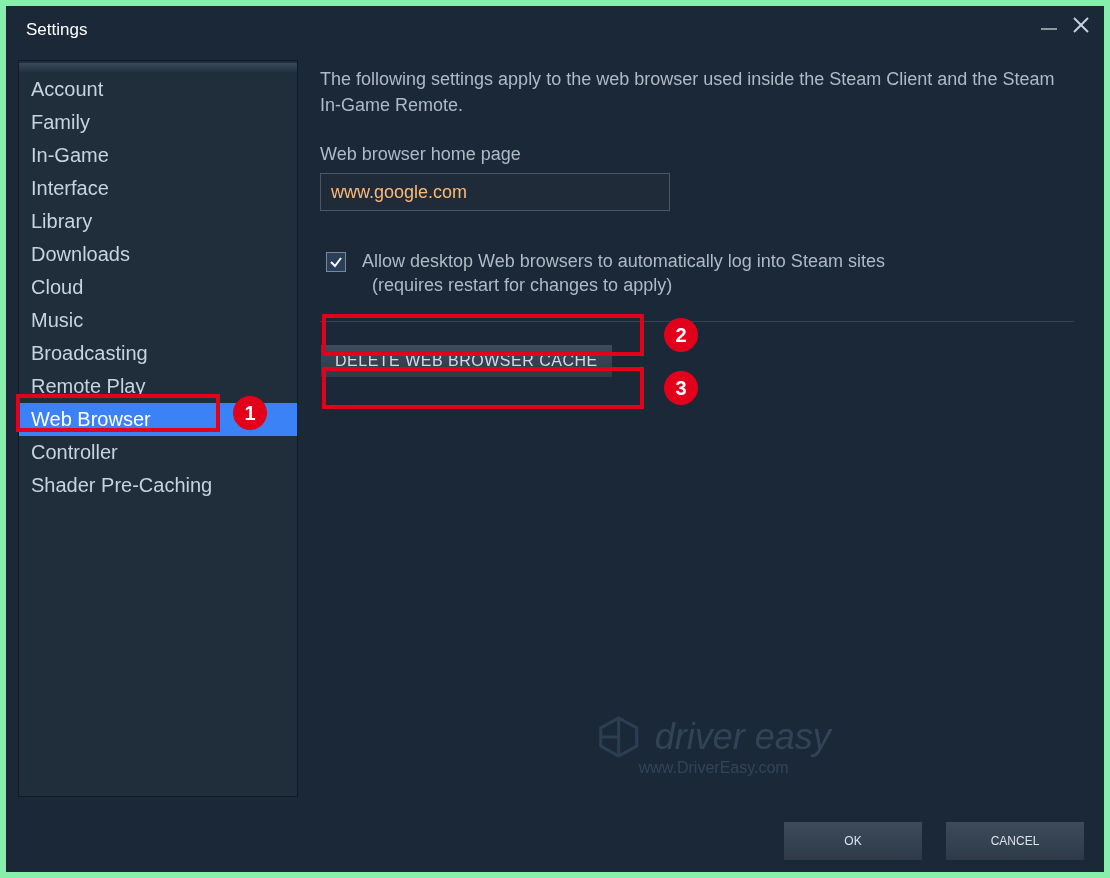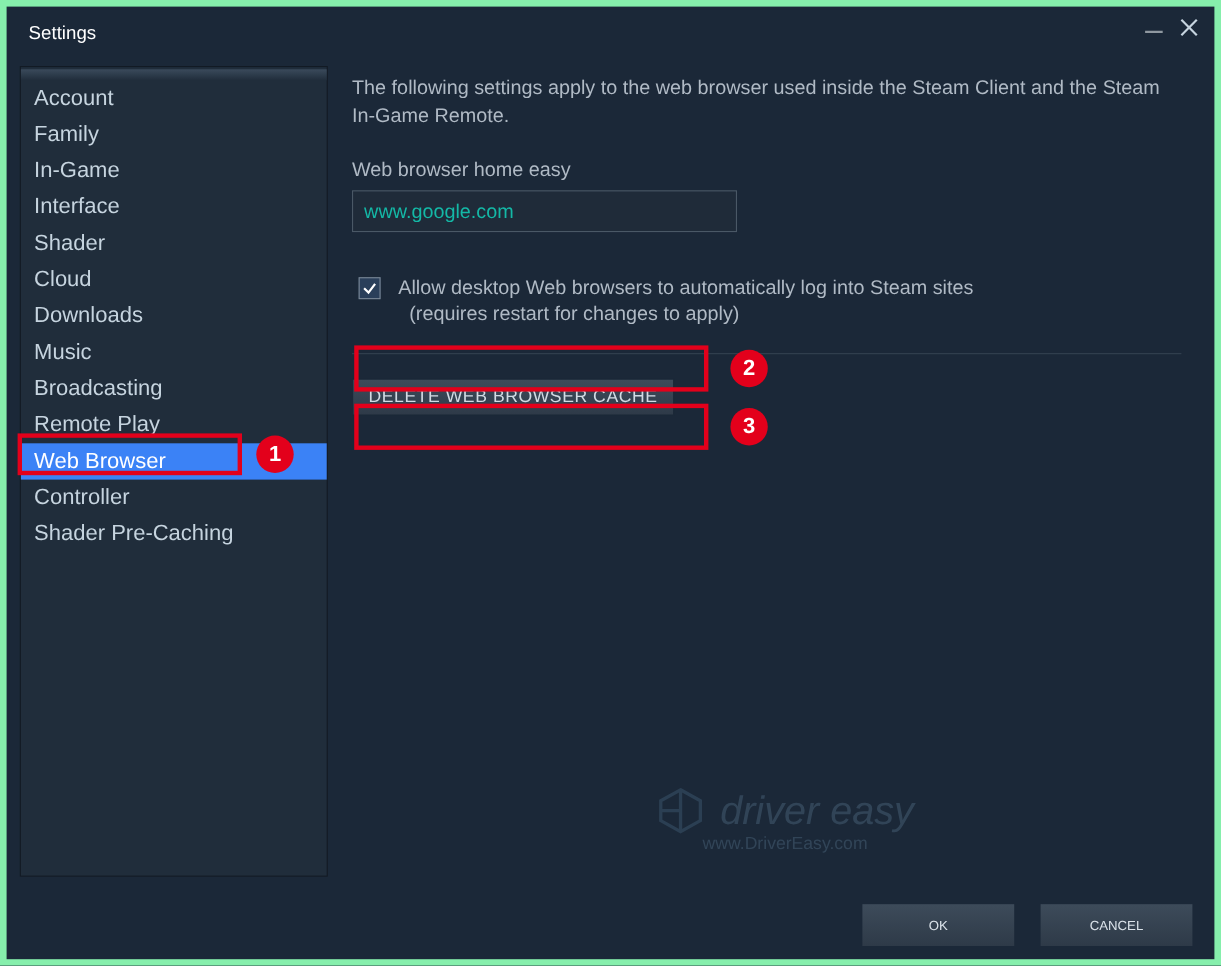--- a/index.html
+++ b/index.html
@@ -77,21 +77,21 @@
     padding: 6px 18px 0 22px;
     font-size: 18px;
     color: #b0bac5;
   }
   .desc { line-height: 26px; margin-bottom: 26px; }
   .field-label { margin-bottom: 8px; }
   .text-input {
     width: 350px; height: 32px;
     background: #1f2b39;
     border: 1px solid #4a5866;
-    color: #14b8a6;
+    color: #fdba74;
     font-size: 18px;
     padding: 18px 10px;
     outline: none;
   }
   .checkbox-row {
     display: flex;
     align-items: flex-start;
     margin-top: 38px;
     gap: 16px;
     padding-left: 6px;
@@ -195,35 +195,35 @@
     </span>
   </div>
 
   <div class="body">
     <div class="sidebar">
       <div class="top-gradient"></div>
       <div class="sidebar-item">Account</div>
       <div class="sidebar-item">Family</div>
       <div class="sidebar-item">In-Game</div>
       <div class="sidebar-item">Interface</div>
-      <div class="sidebar-item">Shader</div>
+      <div class="sidebar-item">Library</div>
+      <div class="sidebar-item">Downloads</div>
       <div class="sidebar-item">Cloud</div>
-      <div class="sidebar-item">Downloads</div>
       <div class="sidebar-item">Music</div>
       <div class="sidebar-item">Broadcasting</div>
       <div class="sidebar-item">Remote Play</div>
       <div class="sidebar-item active">Web Browser</div>
       <div class="sidebar-item">Controller</div>
       <div class="sidebar-item">Shader Pre-Caching</div>
     </div>
 
     <div class="content">
       <p class="desc">The following settings apply to the web browser used inside the Steam Client and the Steam In-Game Remote.</p>
 
-      <p class="field-label">Web browser home easy</p>
+      <p class="field-label">Web browser home page</p>
       <input class="text-input" type="text" value="www.google.com" style="">
 
       <div class="checkbox-row">
         <div class="checkbox">
           <svg width="14" height="14">
               <polyline points="2,7 6,11 12,3" fill="none" stroke="#ffffff" stroke-width="2"></polyline>
             </svg>
         </div>
         <div class="checkbox-label">
           <span>Allow desktop Web browsers to automatically log into Steam sites</span><br>

